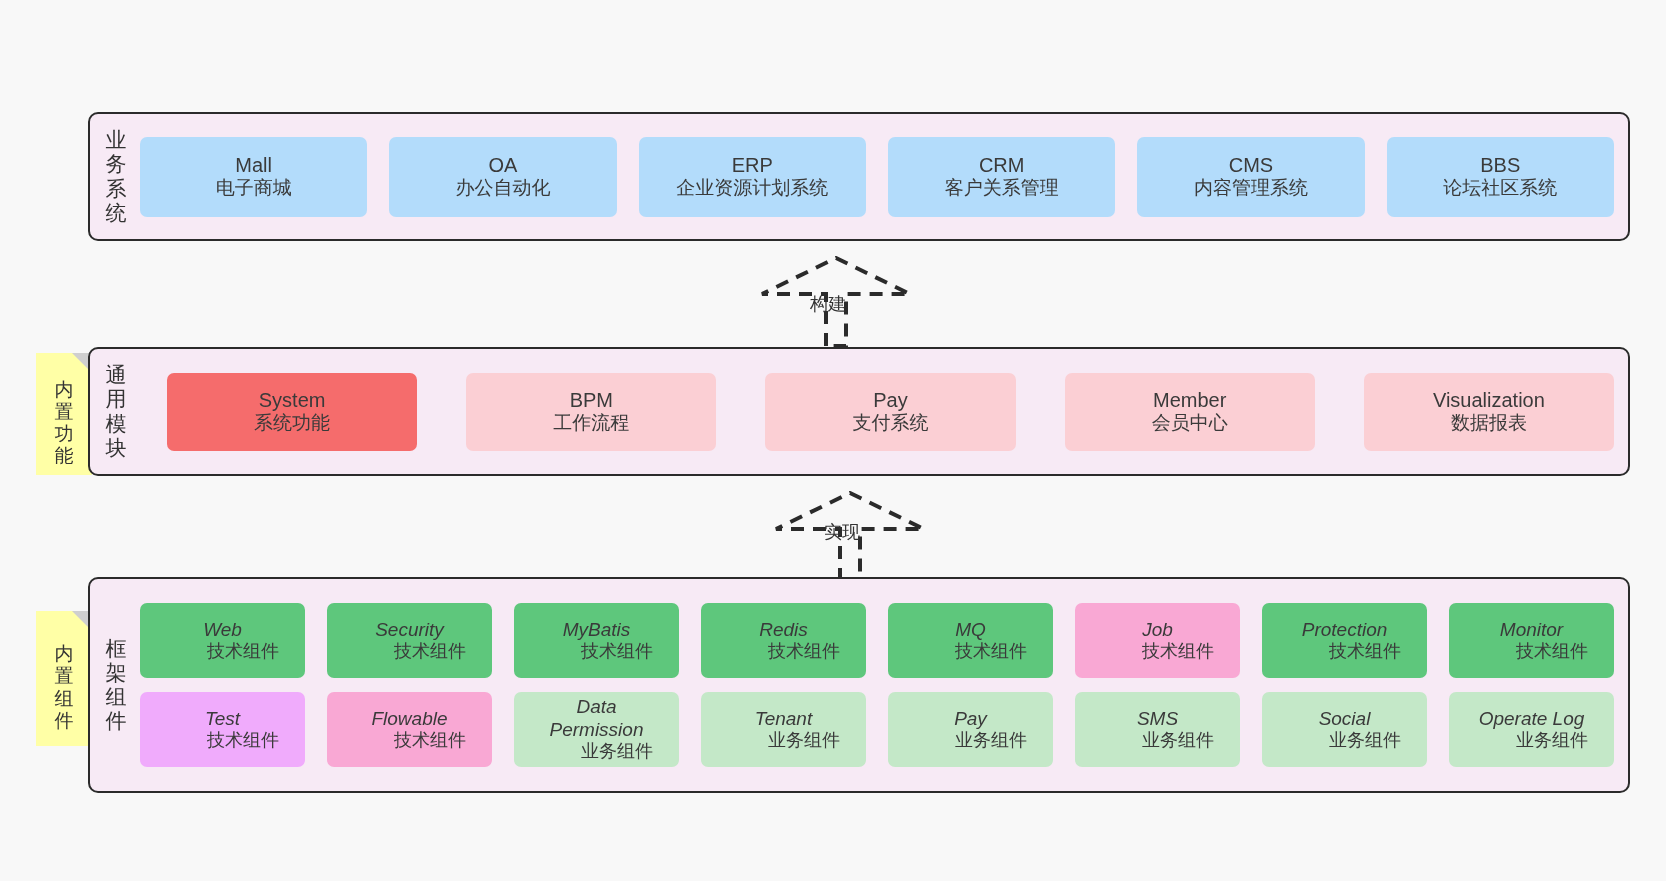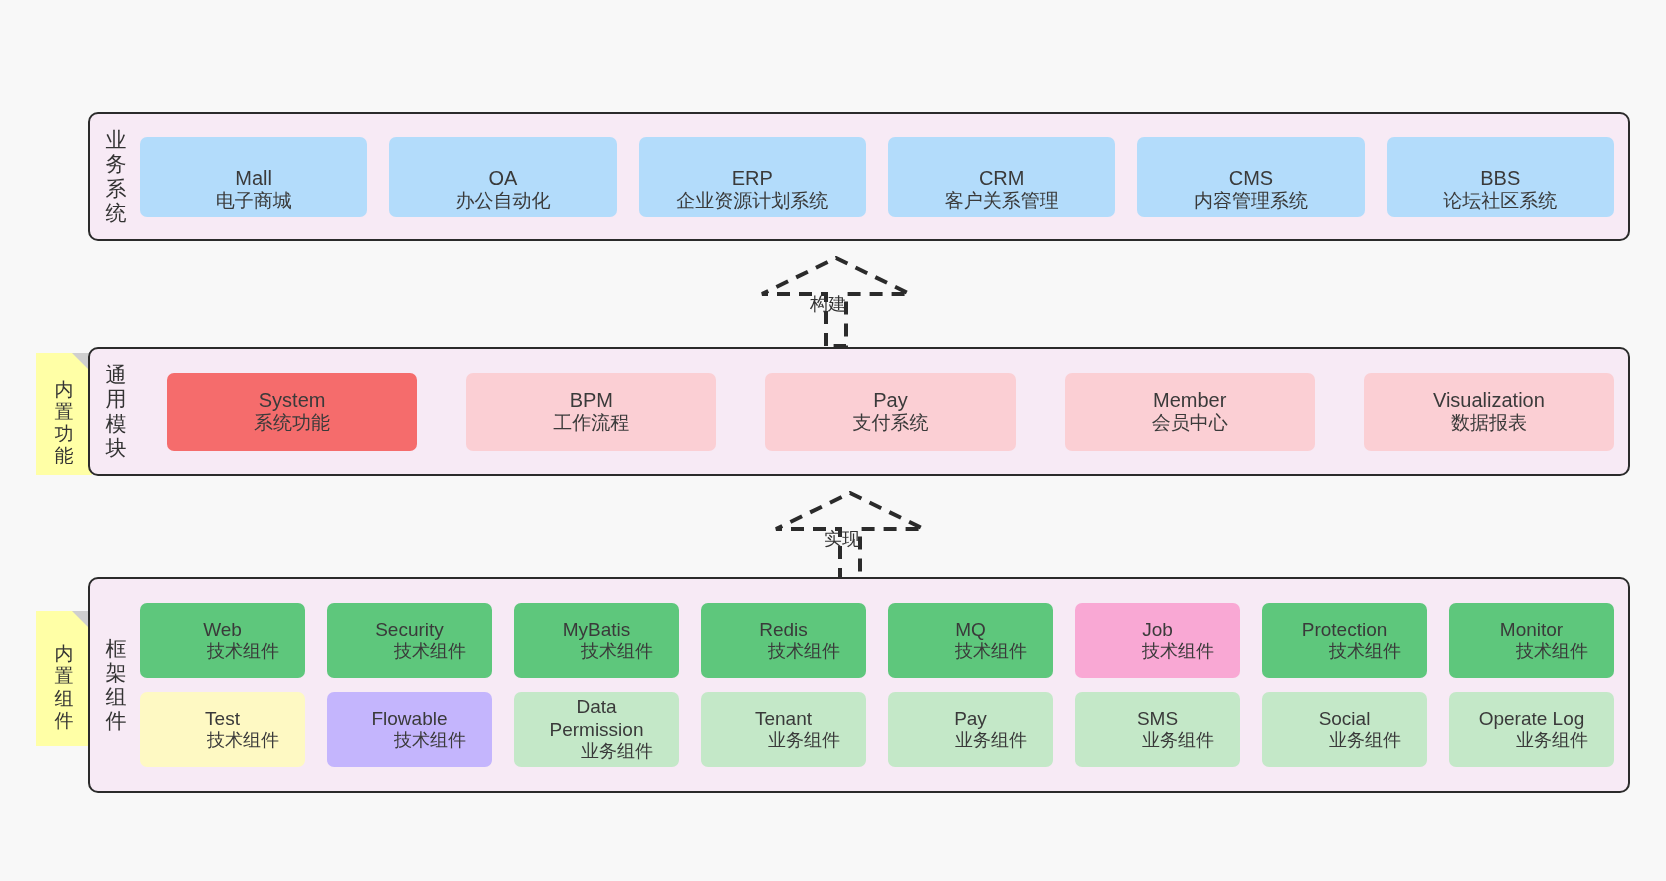--- a/index.html
+++ b/index.html
@@ -58,26 +58,26 @@
     text-align:center;
     box-sizing:border-box;
     padding:4px 6px;
     line-height:1.18;
   }
   .cell .en{font-size:20px;color:#3a3a3a;}
   .cell .cn{font-size:19px;color:#3a3a3a;}
 
   
   #layer-business{left:88px;top:112px;width:1542px;height:129px;}
-  #layer-business .cell{height:80px;justify-content:flex-end;}
+  #layer-business .cell{height:80px;}
   #layer-modules{left:88px;top:347px;width:1542px;height:129px;}
   #layer-modules .cell{height:78px;margin-left:27px;}
   #layer-framework{left:88px;top:577px;width:1542px;height:216px;}
   #layer-framework .cell{height:75px;}
-  #layer-framework .cell .en{font-size:19px;}
+  #layer-framework .cell .en{font-size:19px;font-style:italic;}
   #layer-framework .cell .cn{font-size:18px;margin-left:41px;}
 
   
   .sticky{
     position:absolute;
     width:56px;
     background:#ffffa6;
     font-size:19px;
     line-height:1.16;
     text-align:center;
@@ -191,21 +191,21 @@
           <div class="cn">数据报表</div>
         </div>
       </div>
     </div>
   </div>
 
   <div class="arrow" id="arrow-implement" style="left:770px;top:491px;width:160px;height:92px;">
     <svg width="160" height="92" viewBox="0 0 160 92">
       <path d="M 70 90 L 70 38 L 6 38 L 80 2 L 154 38 L 90 38 L 90 90 Z" fill="none" stroke="#2b2b2b" stroke-width="4" stroke-dasharray="13,9" stroke-linecap="butt"></path>
     </svg>
-    <div class="lbl" style="left:54px;top:36px;">实现</div>
+    <div class="lbl" style="left:54px;top:29px;">实现</div>
   </div>
 
   <div class="sticky" id="sticky-framework">
     <span class="fold"></span>
     <span>内
 置
 组
 件</span>
   </div>
 
@@ -245,25 +245,25 @@
           <div class="en">Protection</div>
           <div class="cn">技术组件</div>
         </div>
         <div class="cell" style="background:#5ec77c">
           <div class="en">Monitor</div>
           <div class="cn">技术组件</div>
         </div>
       </div>
 
       <div class="row">
-        <div class="cell" style="background:#fef9c3">
+        <div class="cell" style="background:#f0abfc">
           <div class="en">Test</div>
           <div class="cn">技术组件</div>
         </div>
-        <div class="cell" style="background:#c4b5fd">
+        <div class="cell" style="background:#f9a8d4">
           <div class="en">Flowable</div>
           <div class="cn">技术组件</div>
         </div>
         <div class="cell" style="background:#c4e8c8">
           <div class="en" style="max-width:100px">Data Permission</div>
           <div class="cn">业务组件</div>
         </div>
         <div class="cell" style="background:#c4e8c8">
           <div class="en">Tenant</div>
           <div class="cn">业务组件</div>

